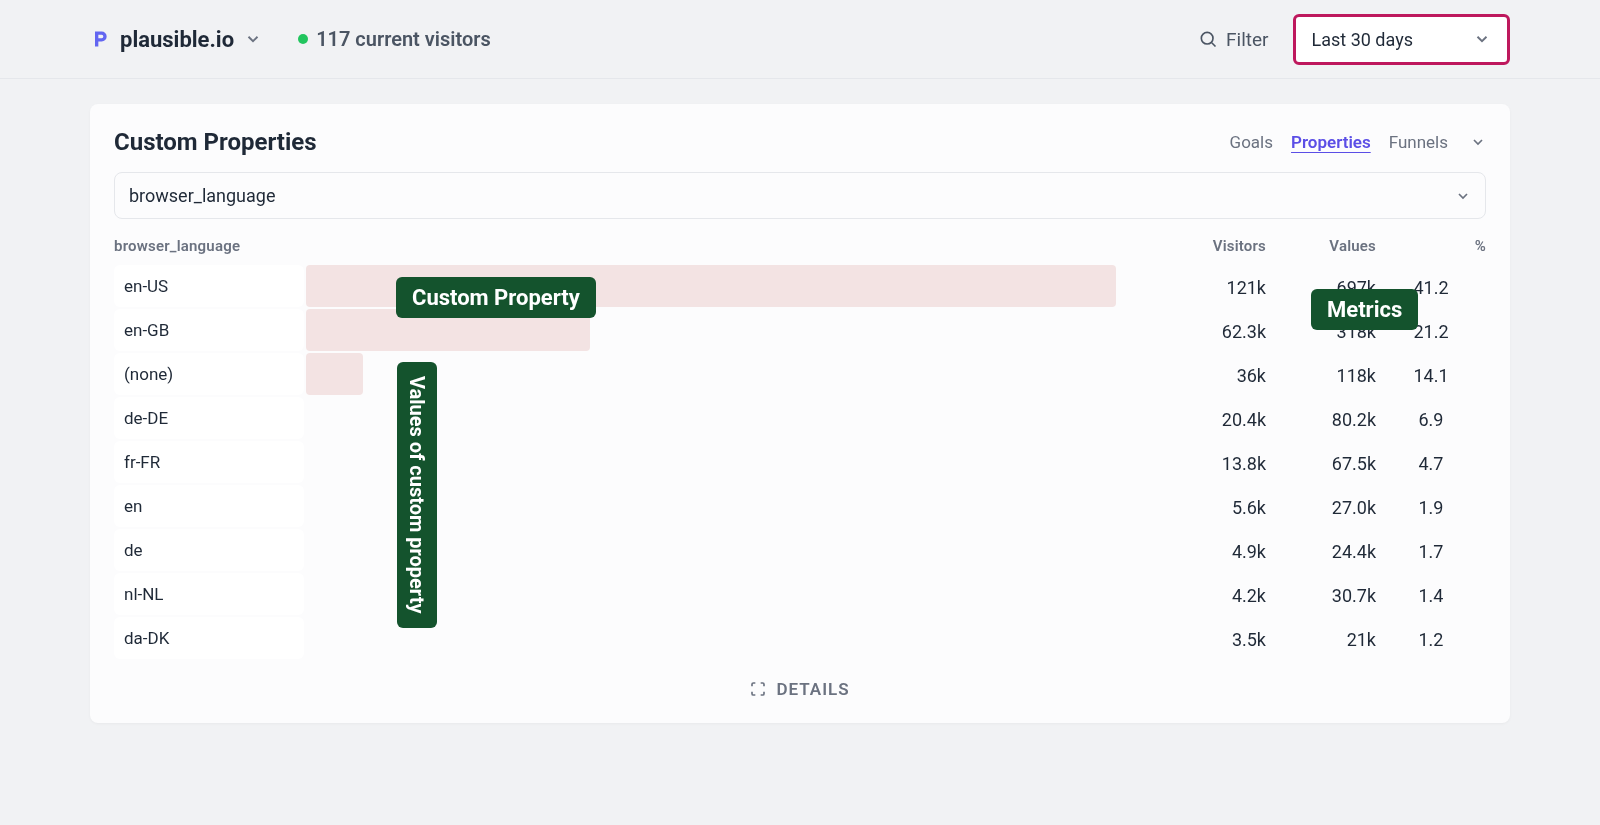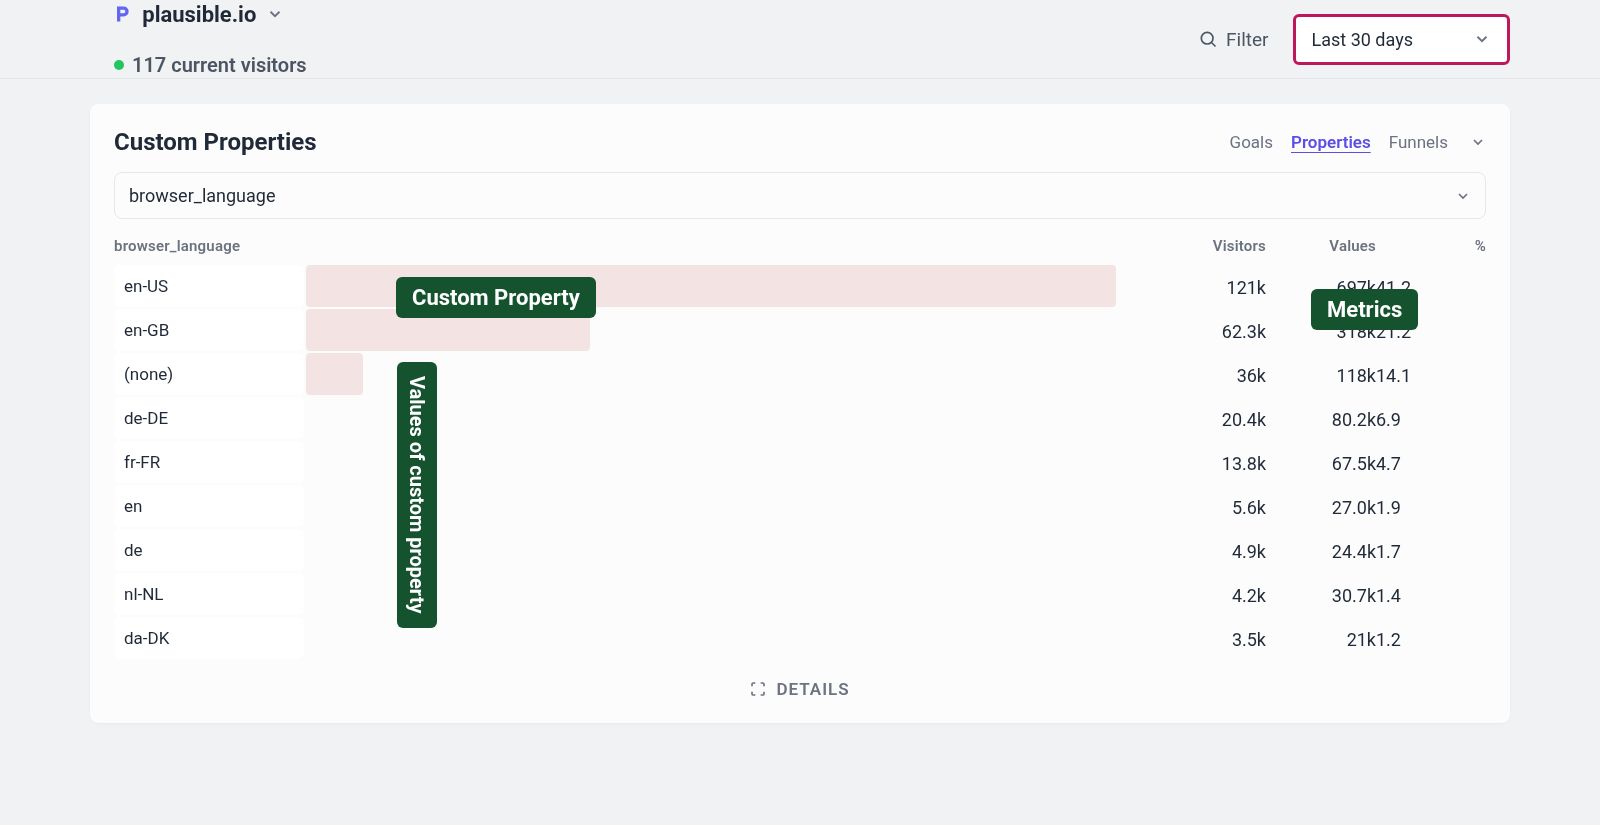--- a/index.html
+++ b/index.html
@@ -1,19 +1,19 @@
 <!DOCTYPE html>
 <html><head>
 <meta charset="utf-8">
 <style>
 * { box-sizing: border-box; margin: 0; padding: 0; }
 body { font-family: -apple-system, BlinkMacSystemFont, "Segoe UI", Roboto, sans-serif; background: #f1f2f4; color: #1f2937; width: 1600px; height: 825px; overflow: hidden; }
 
 .header { height: 79px; border-bottom: 1px solid #e5e7eb; display: flex; align-items: center; padding: 0 90px; background: #f1f2f4; }
-.header-left { display: flex; align-items: center; gap: 26px; flex-direction: column; }
+.header-left { display: flex; align-items: center; gap: 12px; }
 .site-selector { display: flex; align-items: center; gap: 10px; cursor: pointer; }
 .logo { width: 20px; height: 20px; color: #6366f1; }
 .site-name { font-size: 22px; font-weight: 700; color: #1f2937; }
 .visitors-wrap { display: flex; align-items: center; gap: 8px; margin-left: 24px; }
 .status-dot { width: 10px; height: 10px; border-radius: 50%; background: #22c55e; }
 .visitors-text { font-size: 20px; font-weight: 600; color: #4b5563; }
 .header-right { margin-left: auto; display: flex; align-items: center; gap: 24px; }
 .filter-btn { display: flex; align-items: center; gap: 8px; font-size: 19px; color: #4b5563; cursor: pointer; }
 .period-btn { display: flex; align-items: center; gap: 60px; border: 3px solid #be185d; background: #fff; border-radius: 6px; padding: 12px 16px; font-size: 18px; color: #1f2937; cursor: pointer; }
 .chevron { color: #6b7280; }
@@ -43,21 +43,21 @@
 .col-headers { display: flex; font-size: 15px; color: #6b7280; font-weight: 600; letter-spacing: 0.2px; margin-bottom: 10px; }
 .col-prop-label { flex: 1; }
 .col-visitors, .col-events, .col-percent { width: 110px; text-align: right; }
 .row { display: flex; align-items: center; height: 44px; position: relative; }
 .row-label-box { width: 190px; background: #fff; border-radius: 6px; height: 42px; display: flex; align-items: center; padding-left: 10px; font-size: 17px; color: #1f2937; margin-bottom: 2px; }
 .row-bar-box { flex: 1; height: 42px; display: flex; align-items: center; margin-left: 2px; margin-bottom: 2px; position: relative; }
 .row-bar { height: 42px; background: #f3e3e3; border-radius: 4px; }
 .metrics-row { display: flex; height: 44px; align-items: center; font-size: 18px; color: #1f2937; }
 .mcell-v { width: 110px; text-align: right; }
 .mcell-e { width: 110px; text-align: right; }
-.mcell-p { width: 110px; text-align: left; }
+.mcell-p { width: 110px; text-align: center; }
 
 .details { display: flex; justify-content: center; align-items: center; gap: 10px; margin-top: 18px; color: #6b7280; font-size: 17px; font-weight: 600; letter-spacing: 1px; cursor: pointer; }
 .expand-icon { width: 16px; height: 16px; }
 </style>
 </head>
 <body>
 
 <div class="header">
   <div class="header-left">
     <div class="site-selector">

